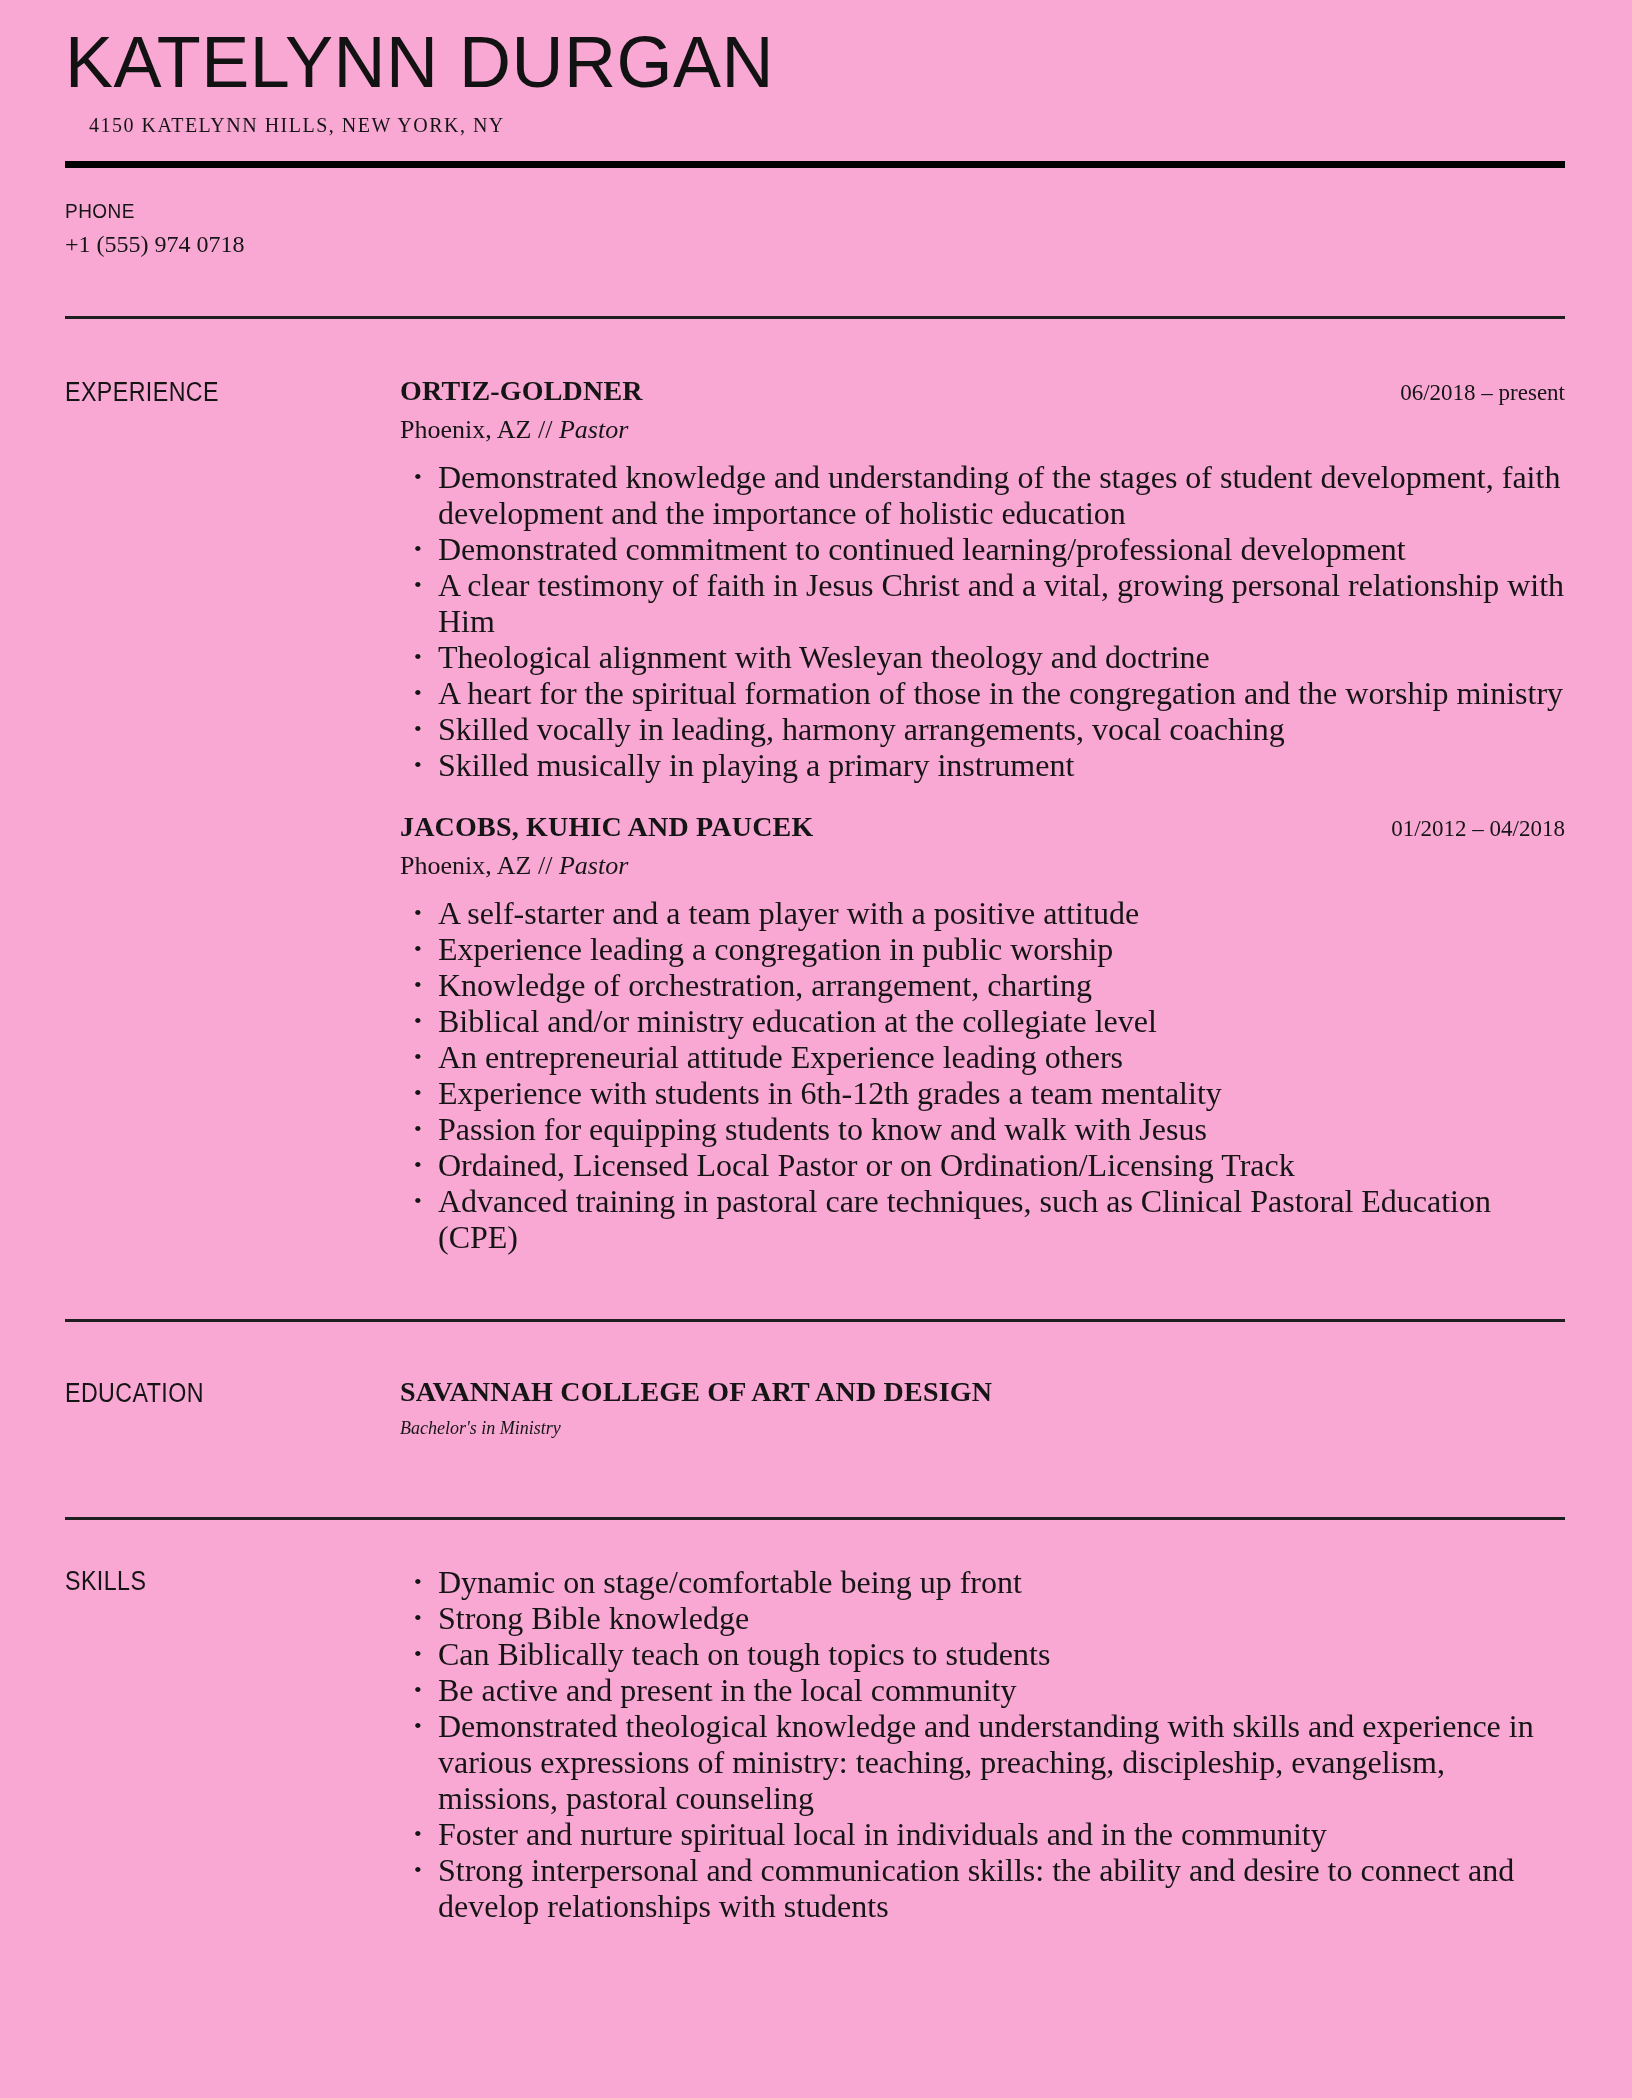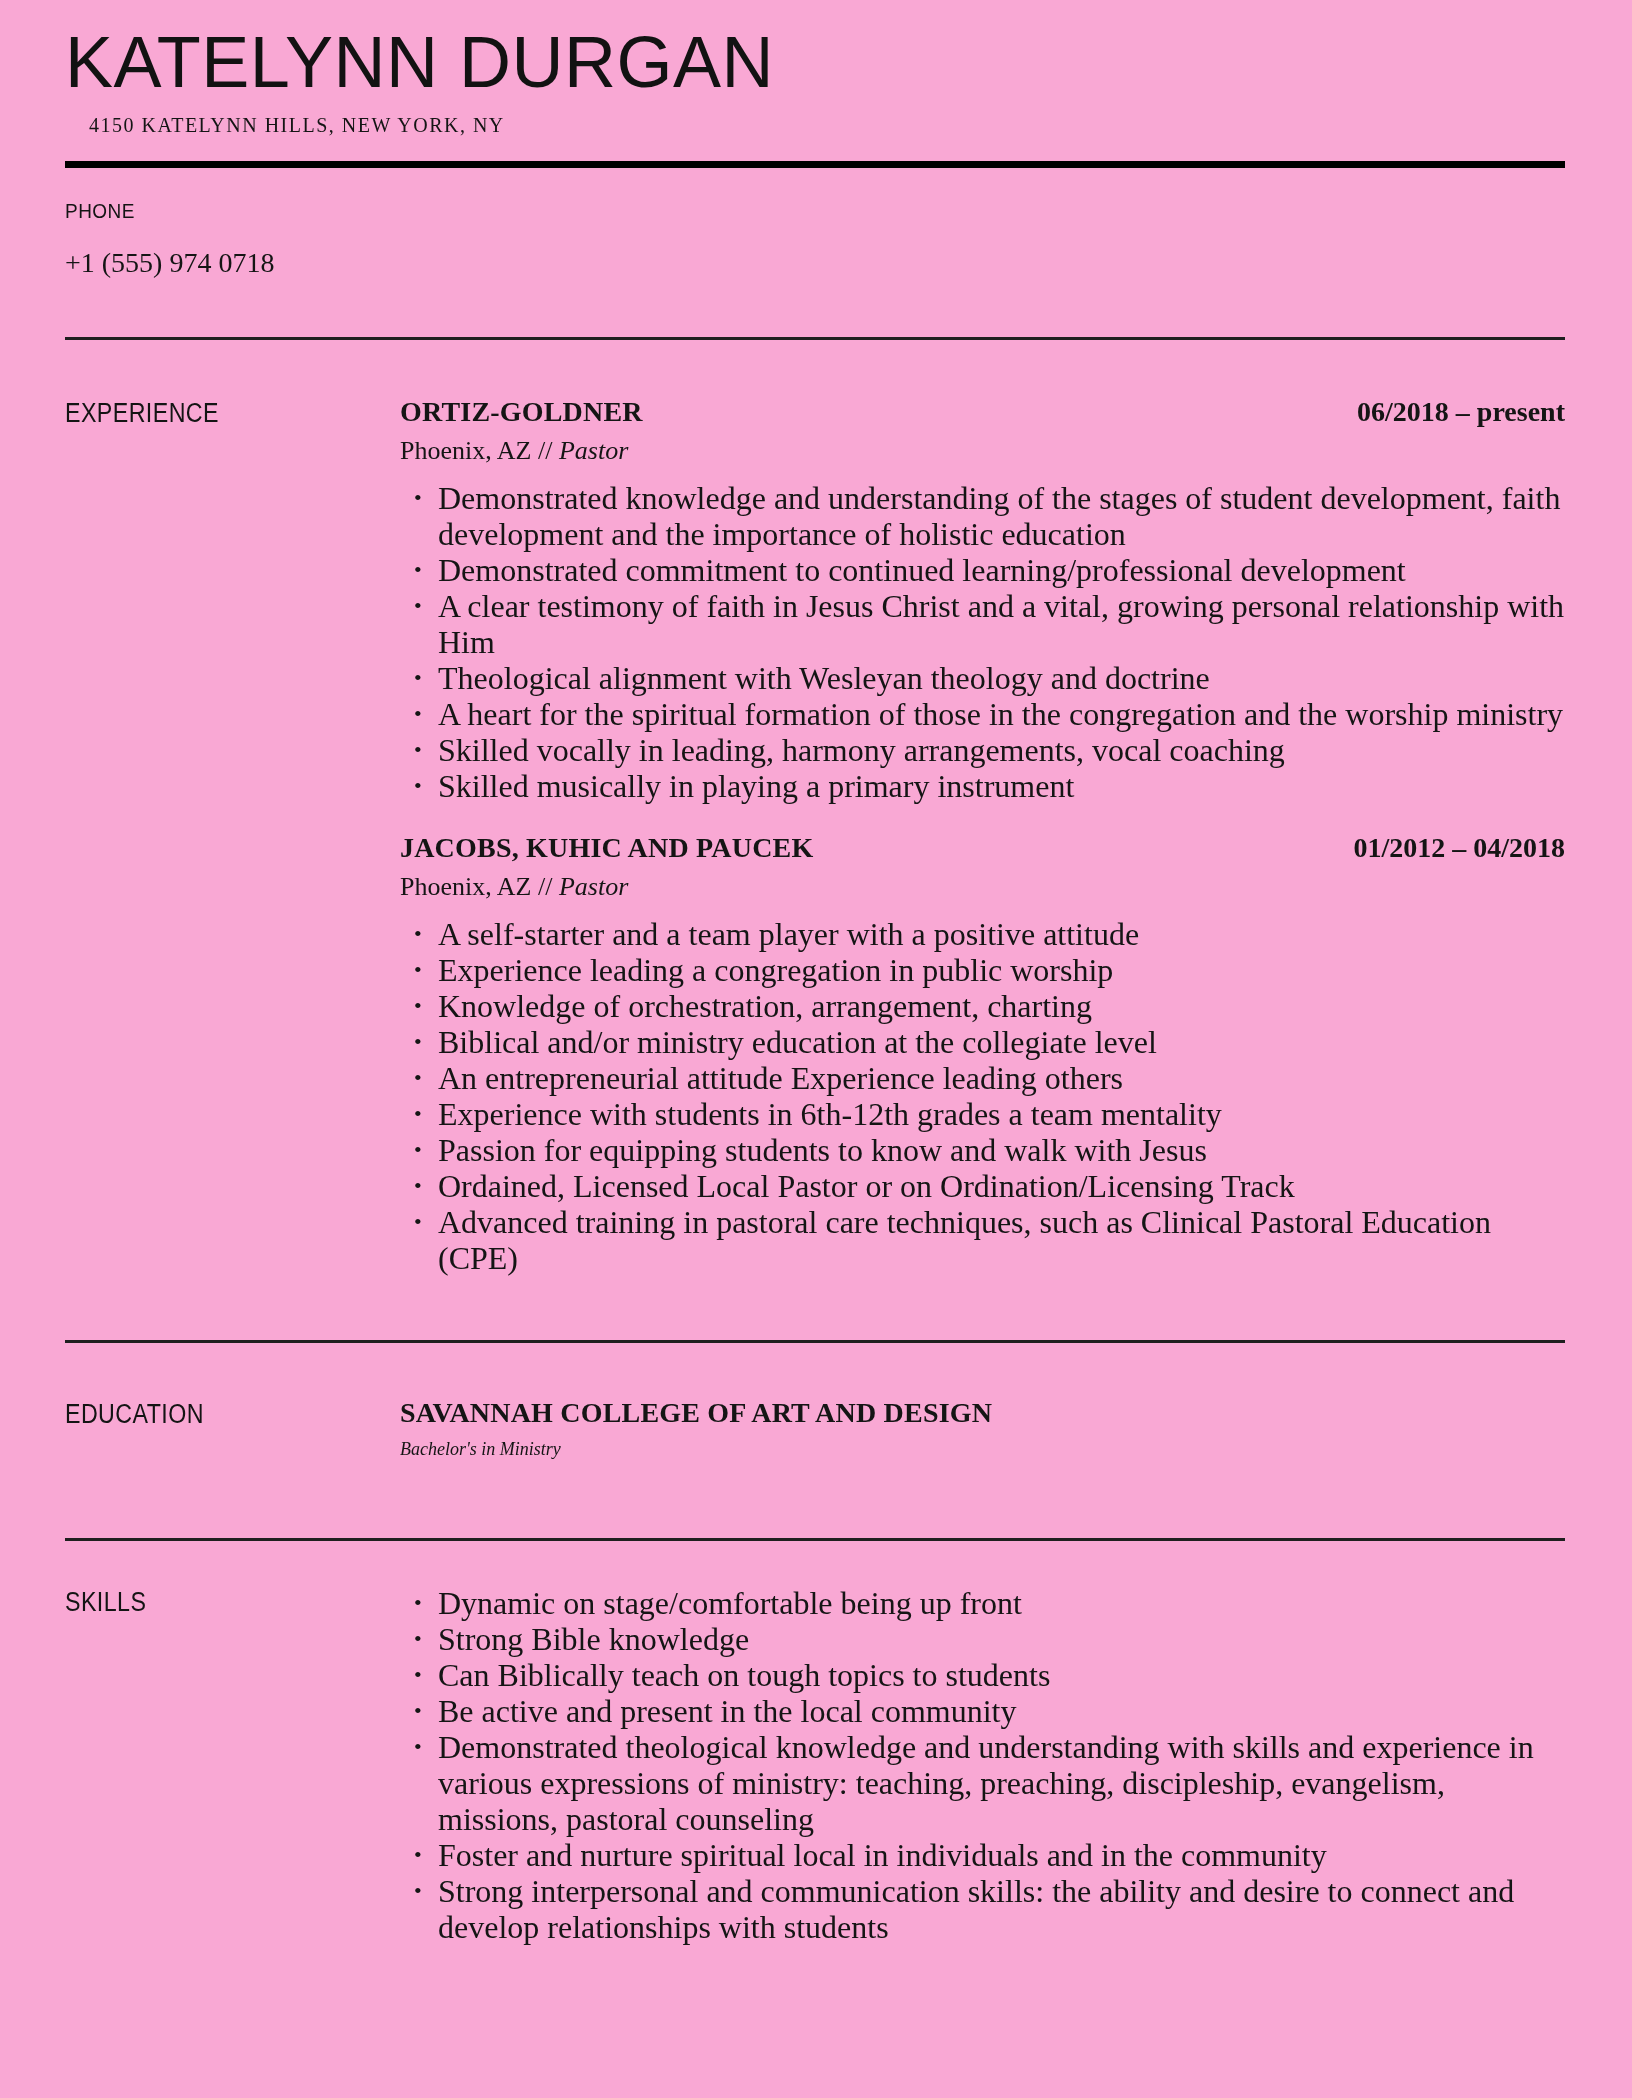--- a/index.html
+++ b/index.html
@@ -47,22 +47,22 @@
   .contact-label {
     display: inline-block;
     font-family: "Liberation Sans", sans-serif;
     font-size: 20px;
     letter-spacing: 0.5px;
     color: #141414;
     transform: scaleX(0.95);
     transform-origin: left top;
   }
   .contact-value {
-    margin-top: 24px;
-    font-size: 28px;
+    margin-top: 8px;
+    font-size: 24px;
   }
   .rule-above-exp { margin-top: 58px; }
   
   .section {
     display: grid;
     grid-template-columns: 335px 1fr;
     align-items: start;
   }
   .section-label {
     display: inline-block;
@@ -84,21 +84,21 @@
   .job-head {
     display: flex;
     justify-content: space-between;
     align-items: baseline;
   }
   .company {
     font-size: 28px;
     font-weight: 700;
     letter-spacing: 0.2px;
   }
-  .dates { font-size: 28px; white-space: nowrap; font-weight: bold; }
+  .dates { font-size: 23px; white-space: nowrap; }
   .subtitle { margin-top: 8px; font-size: 26px; }
   .subtitle .role { font-style: italic; }
   
   ul.bullets {
     list-style: none;
     margin: 14px 0 0 0;
     padding: 0 0 0 38px;
     font-size: 32px;
     line-height: 36px;
   }

